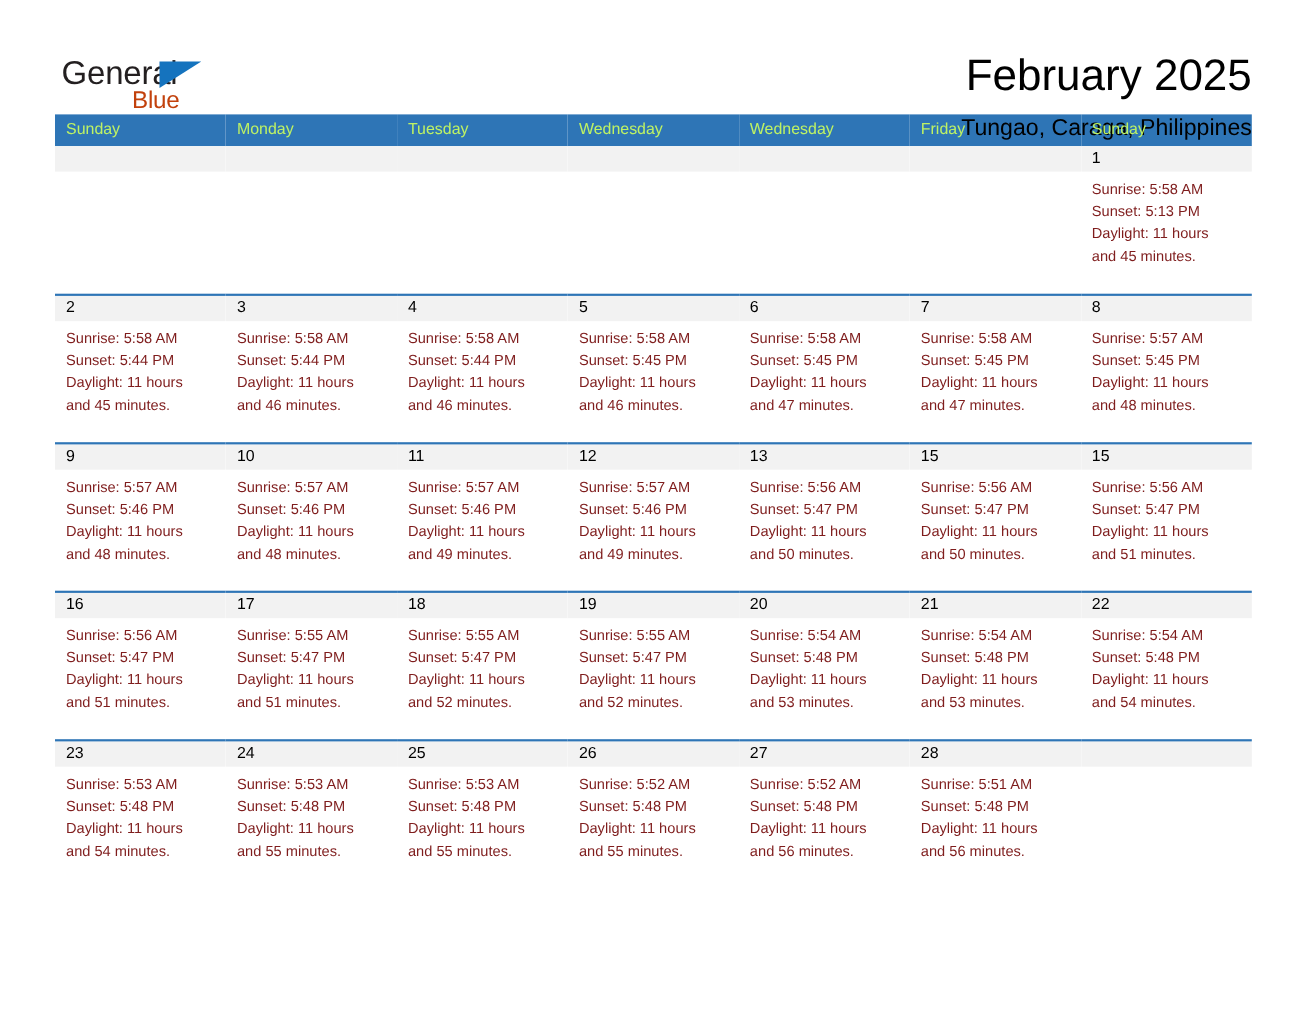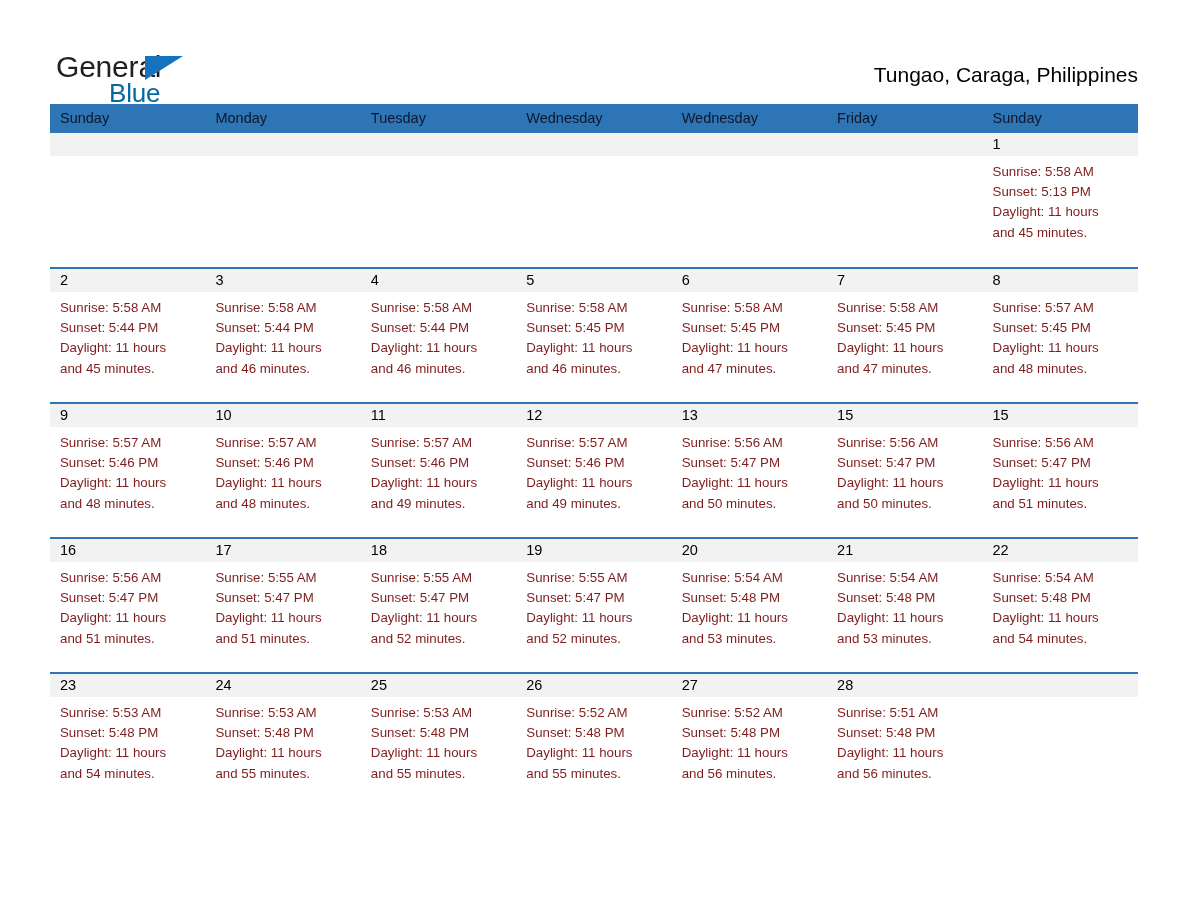--- a/index.html
+++ b/index.html
@@ -51,24 +51,24 @@
     position: absolute;
     left: 95px;
     top: 10px;
     width: 0;
     height: 0;
     border-left: 38px solid #1573be;
     border-bottom: 24px solid transparent;
   }
   .brand-blue {
     position: absolute;
-    left: 59px;
+    left: 70px;
     top: 34px;
-    font-size: 26px;
-    color: #0369a1;
+    font-size: 22px;
+    color: #c2410c;
     letter-spacing: -0.2px;
     font-family: "Liberation Sans", sans-serif;
   }
   .title-block {
     text-align: right;
     padding-top: 2px;
   }
   .month-title {
     font-size: 40px;
     font-weight: normal;
@@ -88,21 +88,21 @@
   .calendar {
     margin-top: 8px;
     width: 1088px;
     border-collapse: collapse;
     table-layout: fixed;
   }
   .calendar col { width: 155.43px; }
 
   thead th {
     background: #2e75b6;
-    color: #0f172a;
+    color: #bef264;
     font-weight: normal;
     font-size: 14.5px;
     text-align: left;
     padding: 6px 0 7px 10px;
     height: 29px;
     vertical-align: middle;
     border: none;
   }
 
   tbody tr { height: 135px; }
@@ -138,20 +138,21 @@
 
   <div class="topbar">
 
     <div class="brand">
       <span class="brand-general">General</span>
       <span class="brand-tri"></span>
       <span class="brand-blue">Blue</span>
     </div>
 
     <div class="title-block">
+      <h1 class="month-title">February 2025</h1>
       <div class="location">Tungao, Caraga, Philippines</div>
     </div>
 
   </div>
 
   <table class="calendar">
     <colgroup>
       <col>
         <col>
         <col>

